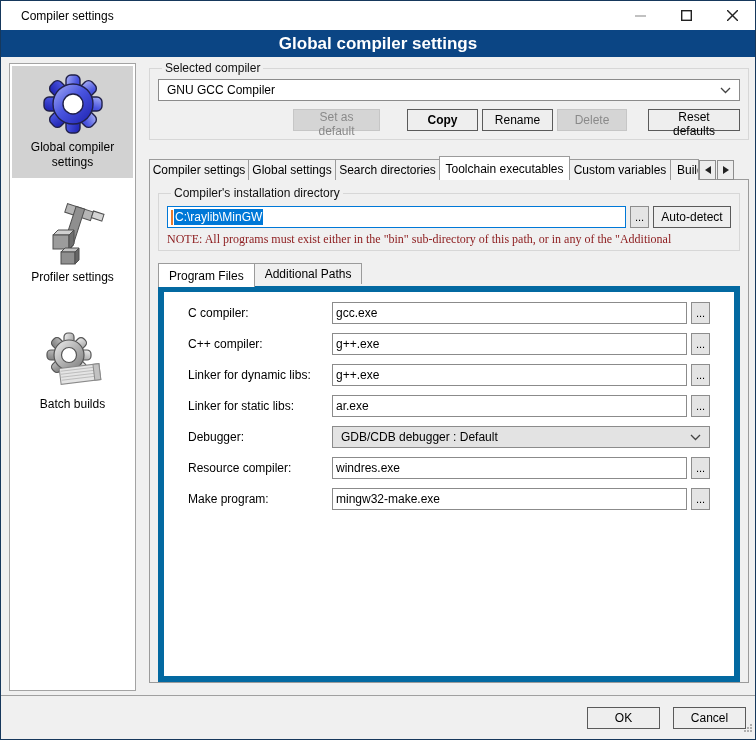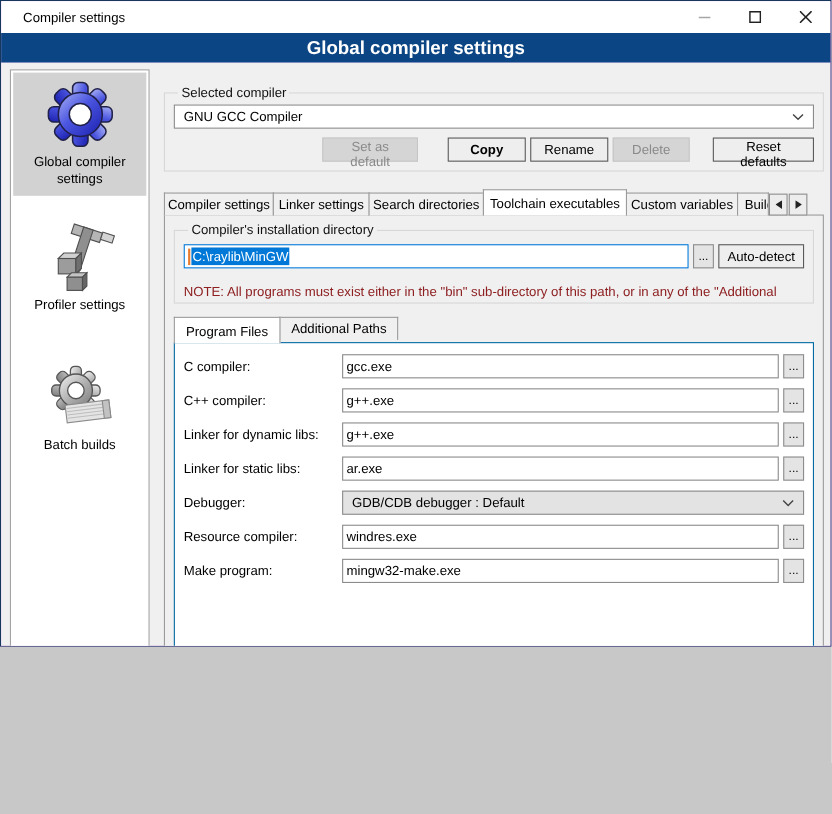--- a/index.html
+++ b/index.html
@@ -1,20 +1,20 @@
 <!DOCTYPE html>
 <html><head>
 <meta charset="utf-8">
 <style>
   * { margin:0; padding:0; box-sizing:border-box; }
   html,body { background:#c8c8c8; }
   body { font-family:"Liberation Sans", sans-serif; }
   .window{
-    position:relative; width:756px; height:588px;
-    background:#f0abfc; border:1px solid #16385c; overflow:hidden;
+    position:relative; width:756px; height:740px;
+    background:#404040; border:1px solid #16385c; overflow:hidden;
   }
   
   .titlebar{ height:29px; background:#ffffff; display:flex; align-items:center; }
   .titlebar .title{ margin-left:20px; font-size:12px; color:#000; }
   .win-controls{ margin-left:auto; display:flex; height:100%; }
   .win-btn{ width:46px; height:100%; display:flex; align-items:center; justify-content:center; background:transparent; border:none; }
   .win-btn svg{ display:block; }
   
   .appheader{ height:27px; background:#0b4584; color:#fff; font-weight:bold;
     font-size:17px; display:flex; align-items:center; justify-content:center; }
@@ -23,21 +23,21 @@
   
   .sidebar{ position:absolute; left:8px; top:6px; width:127px; height:628px;
     background:#fff; border:1px solid #a3a3a3; overflow:hidden; }
   .side-item{ margin:2px; padding:6px 2px 8px 2px; text-align:center; cursor:default; }
   .side-item.selected{ background:#d2d2d2; }
   .side-item + .side-item{ margin-top:18px; }
   .side-icon{ width:64px; height:64px; margin:0 auto 4px auto; }
   .side-label{ font-size:12px; color:#000; line-height:1.25; }
   .side-item:nth-child(3){ margin-top:30px; }
   
-  .main{ position:absolute; left:148px; top:16px; width:600px; }
+  .main{ position:absolute; left:148px; top:0; width:600px; }
   fieldset{ border:1px solid #d7d7d7; padding:4px 8px 8px 8px; }
   legend{ font-size:12px; color:#111; padding:0 3px; margin-left:4px; }
   .compiler-fs{ margin-top:4px; }
   
   .combo{ display:flex; align-items:center; height:22px; background:#fff;
     border:1px solid #8b8b8b; padding:0 8px; font-size:12px; color:#000; }
   .combo .chev{ margin-left:auto; display:flex; }
   .combo.gray{ background:#e3e3e3; }
   
   .btn{ height:22px; font-size:12px; font-family:"Liberation Sans",sans-serif;
@@ -66,28 +66,28 @@
   .installdir-fs{ padding-bottom:3px; }
   .dir-row{ display:flex; align-items:center; gap:4px; margin-top:2px; }
   .textbox{ height:22px; background:#fff; border:1px solid #8b8b8b;
     display:flex; align-items:center; padding:0 3px; font-size:12px; color:#000; overflow:hidden; white-space:nowrap; }
   .textbox.focused{ border-color:#0078d7; }
   .dir-row .textbox{ flex:1; }
   .caret{ width:2px; height:15px; background:#e87a2e; margin-right:1px; flex:none; }
   .sel-text{ background:#0078d7; color:#fff; padding:1px 1px; }
   .browse{ width:19px; padding:0; height:22px; flex:none; font-size:11px; line-height:10px; background:#e4e4e4; border:1px solid #8d8d8d; }
   .autodetect{ width:78px; padding:0; flex:none; }
-  .note{ margin-top:14px; font-size:12px; color:#8e1f21; white-space:nowrap; overflow:hidden; }
+  .note{ margin-top:4px; font-size:12px; color:#8e1f21; white-space:nowrap; overflow:hidden;font-family:Liberation Serif, serif; }
   
   .subtabstrip{ display:flex; align-items:flex-start; margin-top:12px; height:24px; position:relative; z-index:2; }
   .subtab{ height:21px; border:1px solid #9b9b9b; border-bottom:none; background:#f0f0f0;
     font-size:12px; display:flex; align-items:center; padding:0 10px; margin-right:-1px; }
   .subtab.active{ height:24px; background:#fff; z-index:3; position:relative; }
-  .subpage{ background:#fff; border:1px solid #0369a1; margin-top:-1px; height:396px;
-    padding:10px 8px; position:relative; z-index:1; }
+  .subpage{ background:#fff; border:6px solid #0369a1; margin-top:-1px; height:396px;
+    padding:10px 24px; position:relative; z-index:1; }
   .frow{ display:grid; grid-template-columns:140px 1fr 19px; column-gap:4px;
     align-items:center; margin-bottom:9px; }
   .frow label{ font-size:12px; color:#000; }
   .frow .textbox{ height:22px; }
   .frow .combo{ grid-column:2 / 4; }
   
   .divider{ position:absolute; left:0; right:0; bottom:43px; border-top:1px solid #a0a0a0; }
   .footer-buttons{ position:absolute; right:9px; bottom:10px; display:flex; gap:13px; }
   .footer-buttons .btn{ width:73px; }
   .grip{ position:absolute; right:2px; bottom:2px; }
@@ -235,21 +235,21 @@
           <button class="btn disabled btn-setdefault">Set as default</button>
           <button class="btn btn-copy">Copy</button>
           <button class="btn btn-rename">Rename</button>
           <button class="btn disabled btn-delete">Delete</button>
           <button class="btn btn-reset">Reset defaults</button>
         </div>
       </fieldset>
 
       <div class="tabstrip">
         <div class="tab t0">Compiler settings</div>
-        <div class="tab t1">Linker settings</div>
+        <div class="tab t1">Global settings</div>
         <div class="tab t2">Search directories</div>
         <div class="tab t3 active">Toolchain executables</div>
         <div class="tab t4">Custom variables</div>
         <div class="tab t5">Build options</div>
         <div class="tab-arrows">
           <div class="tab-arrow">
             <svg width="6" height="8">
                 <polygon points="6,0 6,8 0,4" fill="#222"></polygon>
               </svg>
           </div>

